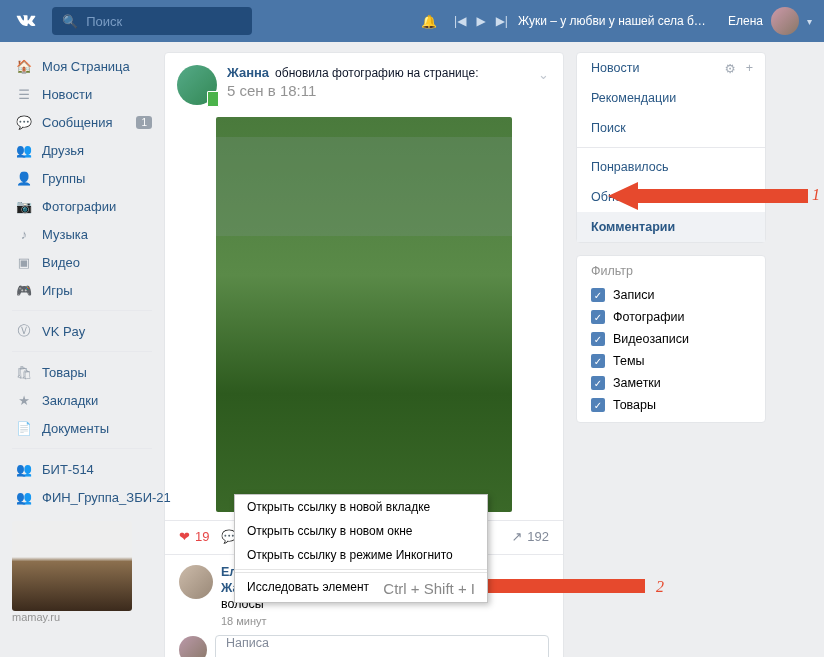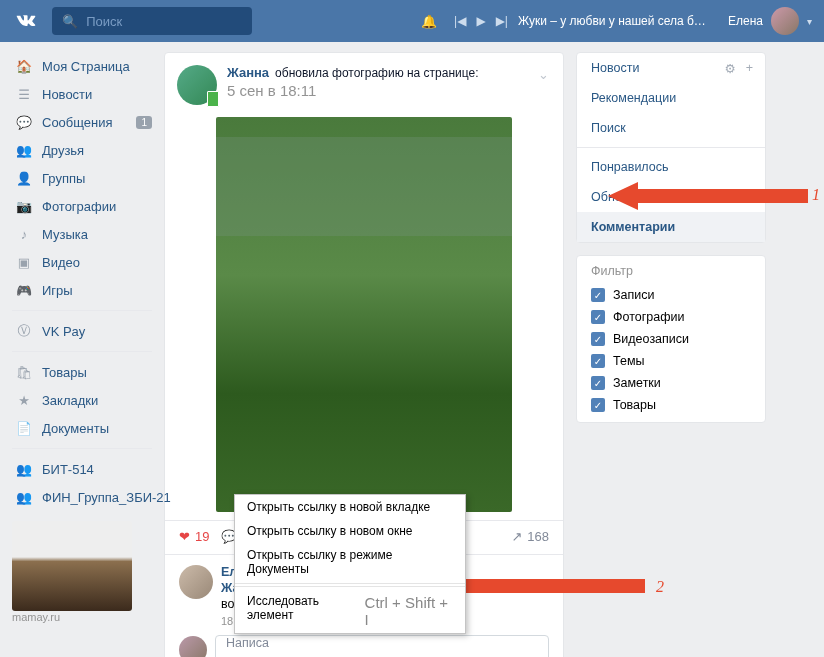--- a/index.html
+++ b/index.html
@@ -52,21 +52,21 @@
 .reply-input { flex: 1; border: 1px solid #d3d9de; border-radius: 4px; height: 30px; padding: 0 10px; color: #828a99; font-size: 12.5px; }
 .right { width: 190px; }
 .panel { background: #fff; border: 1px solid #e4e6e9; border-radius: 4px; margin-bottom: 12px; }
 .panel .p-item { padding: 8px 14px; color: #2a5885; font-size: 12.5px; cursor: pointer; position: relative; }
 .panel .p-item.active { font-weight: bold; background: #f0f2f5; }
 .panel .p-head { display: flex; justify-content: flex-end; gap: 10px; padding: 8px 12px; color: #a4acb7; position: absolute; right: 0; top: 0; }
 .panel .first { position: relative; }
 .filter-title { padding: 8px 14px 6px; color: #939393; font-size: 12.5px; }
 .fchk { display: flex; align-items: center; gap: 8px; padding: 4px 14px; color: #000; font-size: 12.5px; }
 .fchk .cb { width: 14px; height: 14px; background: #5181b8; border-radius: 2px; display: flex; align-items: center; justify-content: center; color: #fff; font-size: 10px; }
-.ctxmenu { position: absolute; left: 234px; top: 494px; width: 232px; background: #fff; border: 1px solid #c4c4c4; box-shadow: 2px 2px 6px rgba(0,0,0,.25); font-size: 12px; z-index: 100; }
+.ctxmenu { position: absolute; left: 234px; top: 494px; width: 254px; background: #fff; border: 1px solid #c4c4c4; box-shadow: 2px 2px 6px rgba(0,0,0,.25); font-size: 12px; z-index: 100; }
 .ctxmenu .mi { padding: 5px 12px; color: #000; cursor: default; display: flex; }
 .ctxmenu .mi.sel { background: #1a73e8; color: #fff; }
 .ctxmenu .msep { height: 1px; background: #e4e4e4; margin: 2px 0; }
 .ctxmenu .sc { margin-left: auto; color: #888; font-size: 15px; }
 .arrow-red { position: absolute; pointer-events: none; }
 .arrow-red.a1 { left: 608px; top: 180px; width: 200px; height: 32px; }
 .arrow-red.a2 { left: 355px; top: 570px; width: 290px; height: 32px; }
 .arrow-red svg { width: 100%; height: 100%; }
 .ann-num { position: absolute; color: #e6492d; font-family: Georgia, serif; font-style: italic; font-size: 16px; }
 .ann-num.n1 { left: 812px; top: 186px; }
@@ -195,21 +195,21 @@
     <div class="post-img"></div>
     <div class="actions">
       <span class="like">
           <span class="h">❤</span>
           <span>19</span>
         </span>
       <span>💬</span>
       <span>↪</span>
       <span class="ashare">
           <span>↗</span>
-          <span>168</span>
+          <span>192</span>
         </span>
     </div>
     <div class="comments">
       <div class="comment-row">
         <div class="c-av"></div>
         <div>
           <span class="c-name">Елена</span>
           <div class="c-text"><span class="c-name">Жанна</span><span>, какая же ты красивая! А</span></div>
           <div class="c-text">волосы</div>
           <div class="c-meta">18 минут</div>
@@ -266,21 +266,21 @@
           </div>
         </div>
       <div style="height:6px"></div>
     </div>
   </div>
 </div>
 
 <div class="ctxmenu">
   <div class="mi">Открыть ссылку в новой вкладке</div>
   <div class="mi">Открыть ссылку в новом окне</div>
-  <div class="mi">Открыть ссылку в режиме Документы</div>
+  <div class="mi">Открыть ссылку в режиме Инкогнито</div>
   <div class="msep"></div>
   <div class="msep"></div>
   <div class="mi">
       <span>Исследовать элемент</span>
       <span class="sc">Ctrl + Shift + I</span>
     </div>
 </div>
 
 <div class="arrow-red a1">
   <svg viewBox="0 0 200 32">

